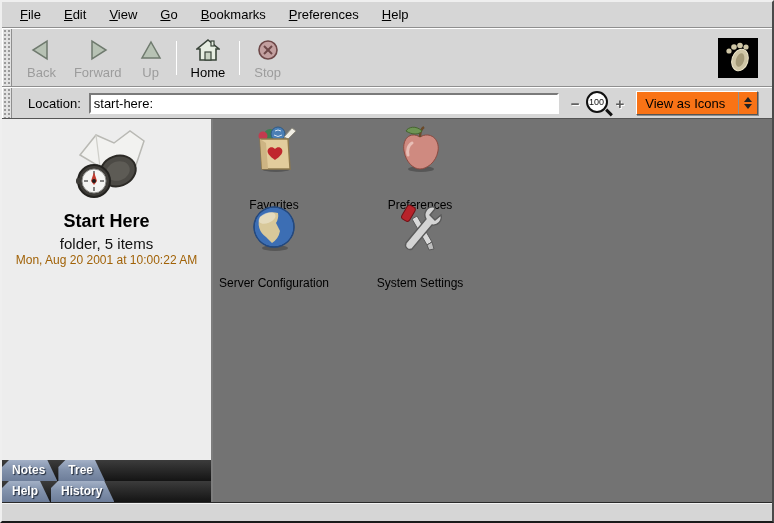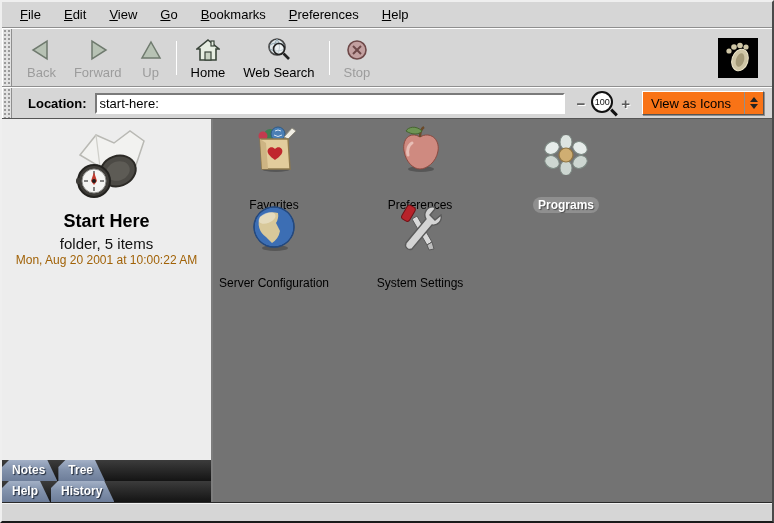--- a/index.html
+++ b/index.html
@@ -38,21 +38,21 @@
   .tb-sep{ width:1px; height:34px; background:#8a8a8a; border-right:1px solid #fff; margin:0 5px; }
   .throbber{
     margin-left:auto; width:40px; height:40px; background:#000;
     display:flex; align-items:center; justify-content:center; margin-right:2px;
   }
   
   .locationbar{
     height:31px; display:flex; align-items:center;
     border-top:1px solid #fff; background:#d6d6d6; flex:0 0 auto; padding-right:5px;
   }
-  .loc-label{ font-size:13px; color:#000; margin:0 8px 0 10px; white-space:nowrap;font-weight:bold; }
+  .loc-label{ font-size:13px; color:#000; margin:0 8px 0 10px; white-space:nowrap; }
   .loc-input{
     flex:1 1 auto; height:21px; max-width:470px;
     border-top:2px solid #7a7a7a; border-left:2px solid #7a7a7a;
     border-bottom:2px solid #ffffff; border-right:2px solid #ffffff;
     background:#fff; font-family:"Liberation Sans",sans-serif; font-size:13px; padding:0 3px; outline:none;
   }
   .zoom-ctl{ display:flex; align-items:center; margin:0 8px; }
   .zoom-minus,.zoom-plus{ font-size:15px; font-weight:bold; color:#5a5a5a; padding:0 4px; text-shadow:1px 1px 0 #fff; }
   .zoom-glass{ position:relative; width:24px; height:24px; margin:0 2px; }
   .zoom-circle{
@@ -154,31 +154,20 @@
       <span class="tb-icon">
         <svg width="24" height="24" viewBox="0 0 24 24">
           <polygon points="12,2 23,11 20,11 20,22 4,22 4,11 1,11" fill="#e7eee2" stroke="#3a453a" stroke-width="1.6"></polygon>
           <rect x="9" y="14" width="6" height="8" fill="#c8d2c2" stroke="#3a453a" stroke-width="1.2"></rect>
           <rect x="15" y="3" width="3" height="5" fill="#e7eee2" stroke="#3a453a" stroke-width="1.2"></rect>
         </svg>
       </span>
       <span class="tb-label">Home</span>
     </div>
 
-    <div class="tb-btn">
-      <span class="tb-icon">
-        <svg width="26" height="26" viewBox="0 0 26 26">
-          <circle cx="11" cy="10" r="8" fill="#dfe7ea" stroke="#444" stroke-width="1.6"></circle>
-          <path d="M3.5 8 Q11 4 18.5 8 M3.5 12 Q11 16 18.5 12 M11 2 Q6 10 11 18 M11 2 Q16 10 11 18" fill="none" stroke="#8fa4ae" stroke-width="1"></path>
-          <circle cx="13" cy="12" r="5.5" fill="rgba(255,255,255,0.45)" stroke="#222" stroke-width="1.6"></circle>
-          <line x1="17.5" y1="16.5" x2="23" y2="22" stroke="#222" stroke-width="2.6"></line>
-        </svg>
-      </span>
-      <span class="tb-label">Web Search</span>
-    </div>
 
     <div class="tb-sep"></div>
 
     <div class="tb-btn disabled">
       <span class="tb-icon">
         <svg width="22" height="22" viewBox="0 0 22 22">
           <circle cx="11" cy="11" r="9" fill="#c3a0a0" stroke="#6e4848" stroke-width="1.6"></circle>
           <line x1="7" y1="7" x2="15" y2="15" stroke="#6e4848" stroke-width="2"></line>
           <line x1="15" y1="7" x2="7" y2="15" stroke="#6e4848" stroke-width="2"></line>
         </svg>
@@ -286,36 +275,20 @@
             <ellipse cx="27" cy="46" rx="13" ry="3" fill="rgba(0,0,0,0.25)"></ellipse>
             <path d="M26 14 C16 8 8 16 10 28 C12 40 20 46 26 46 C32 46 42 40 44 28 C46 16 36 8 26 14 Z" fill="#cf8a80" stroke="#8c4a40" stroke-width="1"></path>
             <path d="M18 20 C14 22 13 28 14 32" stroke="#e8beb6" stroke-width="3" fill="none" stroke-linecap="round"></path>
             <path d="M26 14 C26 9 27 6 30 4" stroke="#6a4a2a" stroke-width="2.4" fill="none"></path>
             <path d="M28 8 C22 2 14 4 12 8 C18 12 25 12 28 8 Z" fill="#6e9454" stroke="#46652f" stroke-width="1"></path>
           </svg>
         </span><br>
         <span class="clabel">Preferences</span>
       </div>
 
-      <div class="cell" style="left:280px; top:14px;">
-        <span class="cicon" style="height:42px;">
-          <svg width="50" height="40" viewBox="0 0 50 40">
-            <g stroke="#7d8a84" stroke-width="1">
-              <ellipse cx="25" cy="7" rx="6" ry="7.5" fill="#dde4e0"></ellipse>
-              <ellipse cx="25" cy="33" rx="6" ry="7.5" fill="#cdd6d1"></ellipse>
-              <ellipse cx="11" cy="13" rx="7.5" ry="6" transform="rotate(-30 11 13)" fill="#e6ecea"></ellipse>
-              <ellipse cx="39" cy="13" rx="7.5" ry="6" transform="rotate(30 39 13)" fill="#e6ecea"></ellipse>
-              <ellipse cx="11" cy="27" rx="7.5" ry="6" transform="rotate(30 11 27)" fill="#cdd6d1"></ellipse>
-              <ellipse cx="39" cy="27" rx="7.5" ry="6" transform="rotate(-30 39 27)" fill="#cdd6d1"></ellipse>
-            </g>
-            <circle cx="25" cy="20" r="7" fill="#cfae72" stroke="#8f7442" stroke-width="1.2"></circle>
-          </svg>
-        </span><br>
-        <span class="clabel selected">Programs</span>
-      </div>
 
       <div class="cell" style="left:-12px; top:82px;">
         <span class="cicon">
           <svg width="52" height="52" viewBox="0 0 52 52">
             <ellipse cx="27" cy="47" rx="13" ry="3" fill="rgba(0,0,0,0.25)"></ellipse>
             <circle cx="26" cy="26" r="20" fill="#3c6eb4" stroke="#24497e" stroke-width="1"></circle>
             <path d="M26 26 m-14,-10 a20 20 0 0 1 18 -4 a14 14 0 0 1 -2 10 l4 8 a18 18 0 0 1 -8 12 l-6 -6 a16 16 0 0 1 -6 -20 Z" fill="#d8c89a"></path>
             <circle cx="26" cy="26" r="20" fill="none" stroke="#24497e" stroke-width="1.4"></circle>
             <ellipse cx="19" cy="17" rx="9" ry="5" transform="rotate(-22 19 17)" fill="rgba(255,255,255,0.35)"></ellipse>
           </svg>

